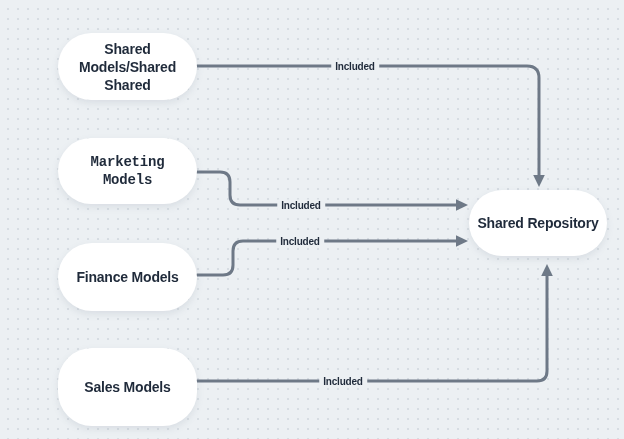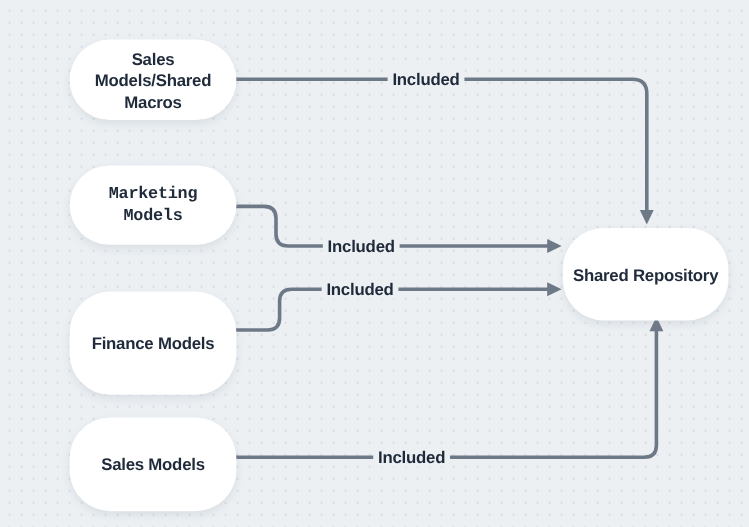--- a/index.html
+++ b/index.html
@@ -36,29 +36,29 @@
     font-size: 14px;
     font-weight: 600;
     letter-spacing: -0.2px;
     line-height: 18px;
     box-shadow: 0 3px 7px rgba(120, 132, 152, 0.16);
     box-sizing: border-box;
     padding: 0 6px;
   }
   .node-shared-models   { left: 58px;  top: 33px;  width: 139px; height: 67px; padding: 0 14px; }
   .node-marketing       { left: 58px;  top: 138px; width: 139px; height: 66px; font-family: Liberation Mono, monospace; }
-  .node-finance         { left: 58px;  top: 243px; width: 139px; height: 86px; text-align: center; }
+  .node-finance         { left: 58px;  top: 243px; width: 139px; height: 68px; text-align: center; }
   .node-sales           { left: 58px;  top: 348px; width: 139px; height: 78px; }
-  .node-repository      { left: 469px; top: 190px; width: 138px; height: 77px; }
+  .node-repository      { left: 469px; top: 190px; width: 138px; height: 66px; }
   .edge-label {
     position: absolute;
     transform: translate(-50%, -50%);
     background: #ecf0f3;
     padding: 0 4px;
-    font-size: 14px;
+    font-size: 10px;
     font-weight: 600;
     letter-spacing: -0.2px;
     color: #1f2a3a;
     white-space: nowrap;
   }
   .edge-label-top      { left: 355px; top: 66px;  }
   .edge-label-marketing{ left: 301px; top: 205px; }
   .edge-label-finance  { left: 300px; top: 241px; }
   .edge-label-sales    { left: 343px; top: 381px; }
 </style>
@@ -75,21 +75,21 @@
     <path d="M 197 172 L 220 172 Q 230 172 230 182 L 230 195 Q 230 205 240 205 L 456 205" fill="none" stroke="#6e7987" stroke-width="3" stroke-linecap="round"></path>
     <polygon points="468,205 456,199.2 456,210.8" fill="#6e7987"></polygon>
 
     <path d="M 197 275 L 223 275 Q 233 275 233 265 L 233 251 Q 233 241 243 241 L 456 241" fill="none" stroke="#6e7987" stroke-width="3" stroke-linecap="round"></path>
     <polygon points="468,241 456,235.2 456,246.8" fill="#6e7987"></polygon>
 
     <path d="M 197 381 L 537 381 Q 547 381 547 371 L 547 276" fill="none" stroke="#6e7987" stroke-width="3" stroke-linecap="round"></path>
     <polygon points="547,264 541.2,276 552.8,276" fill="#6e7987"></polygon>
   </svg>
 
-  <div class="node node-shared-models">Sales Models/Shared Macros</div>
+  <div class="node node-shared-models">Shared Models/Shared Shared</div>
 
   <div class="node node-marketing">Marketing Models</div>
 
   <div class="node node-finance">Finance Models</div>
 
   <div class="node node-sales">Sales Models</div>
 
   <div class="node node-repository">Shared Repository</div>
 
   <div class="edge-label edge-label-top">Included</div>

